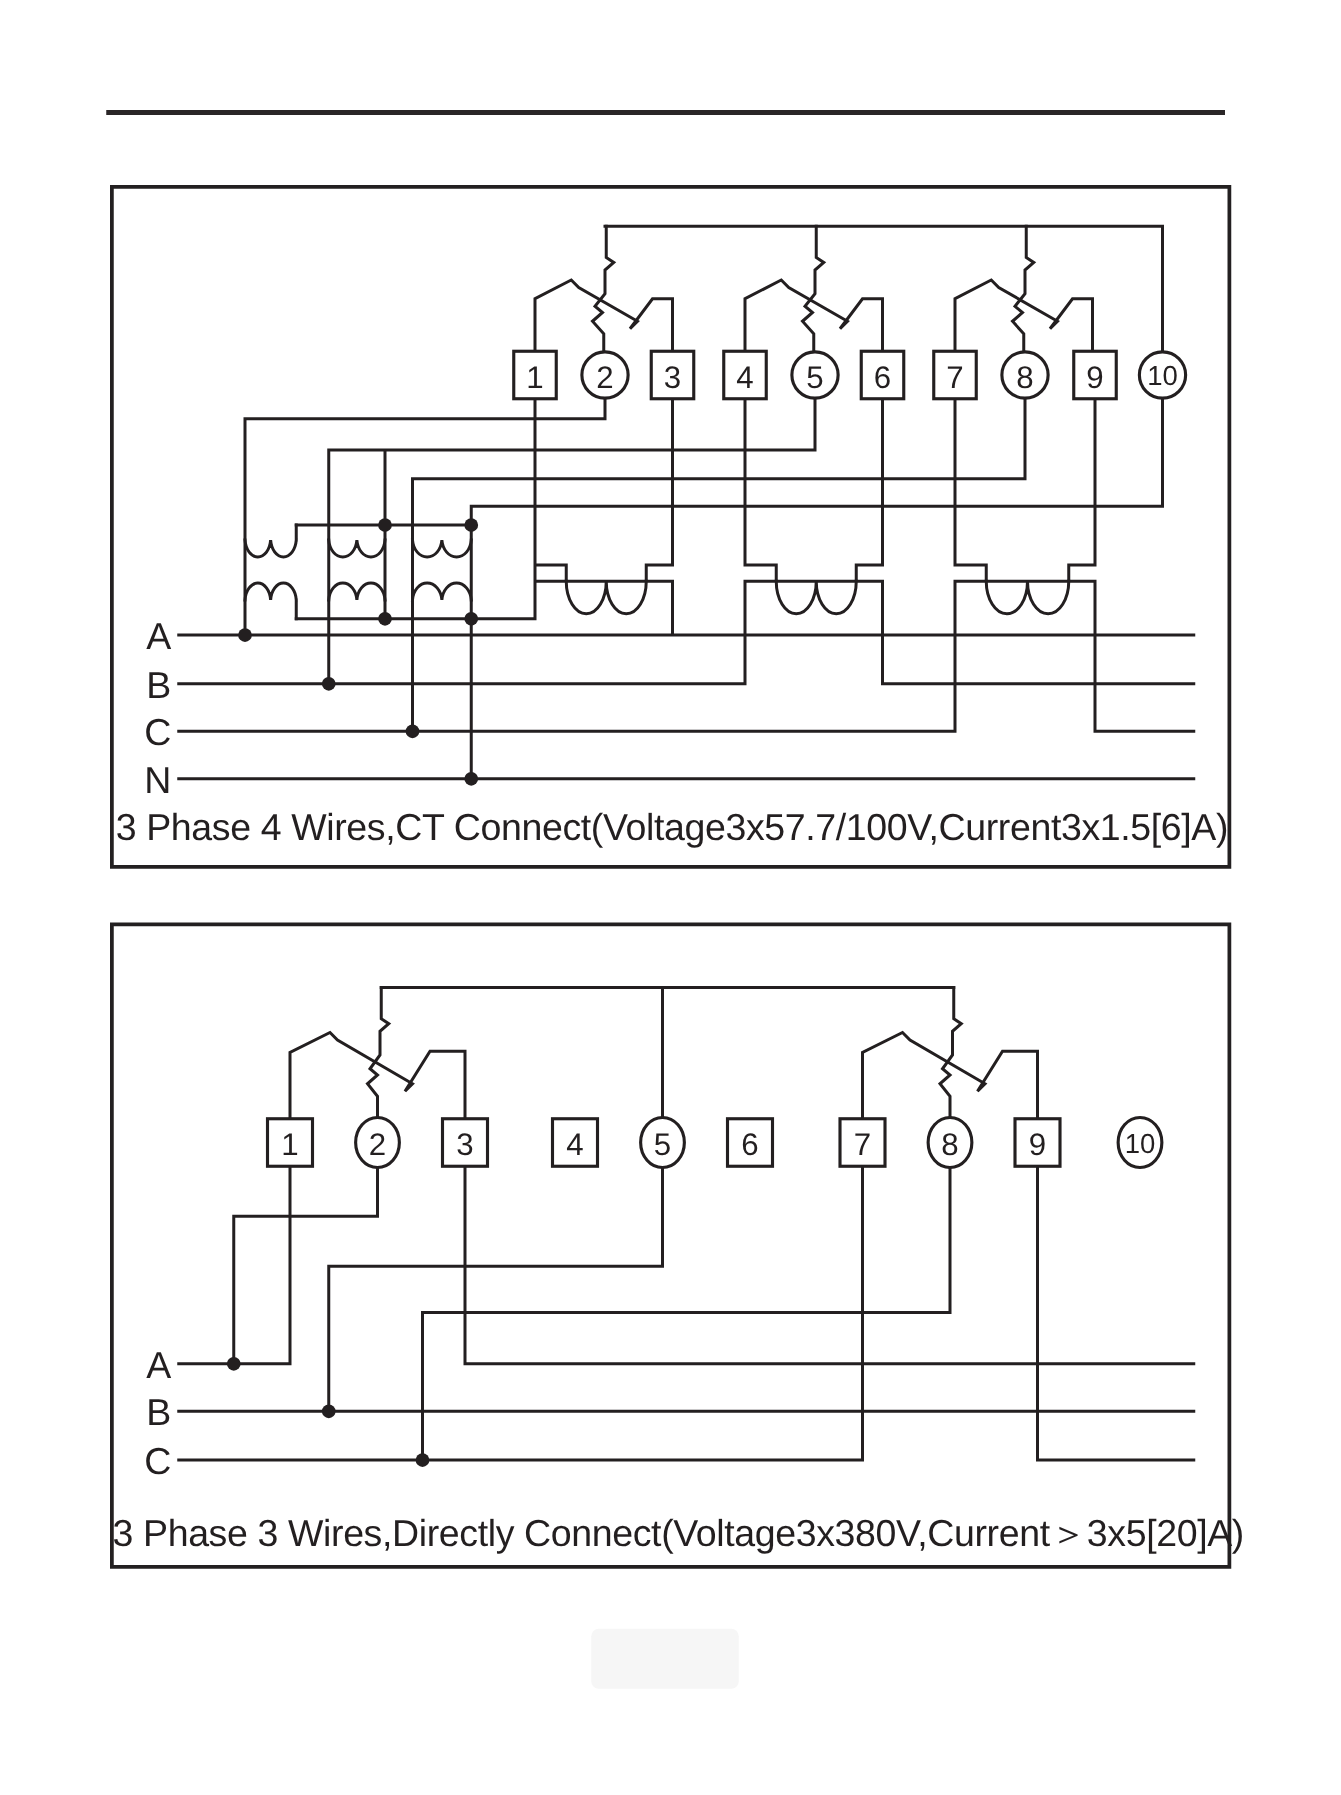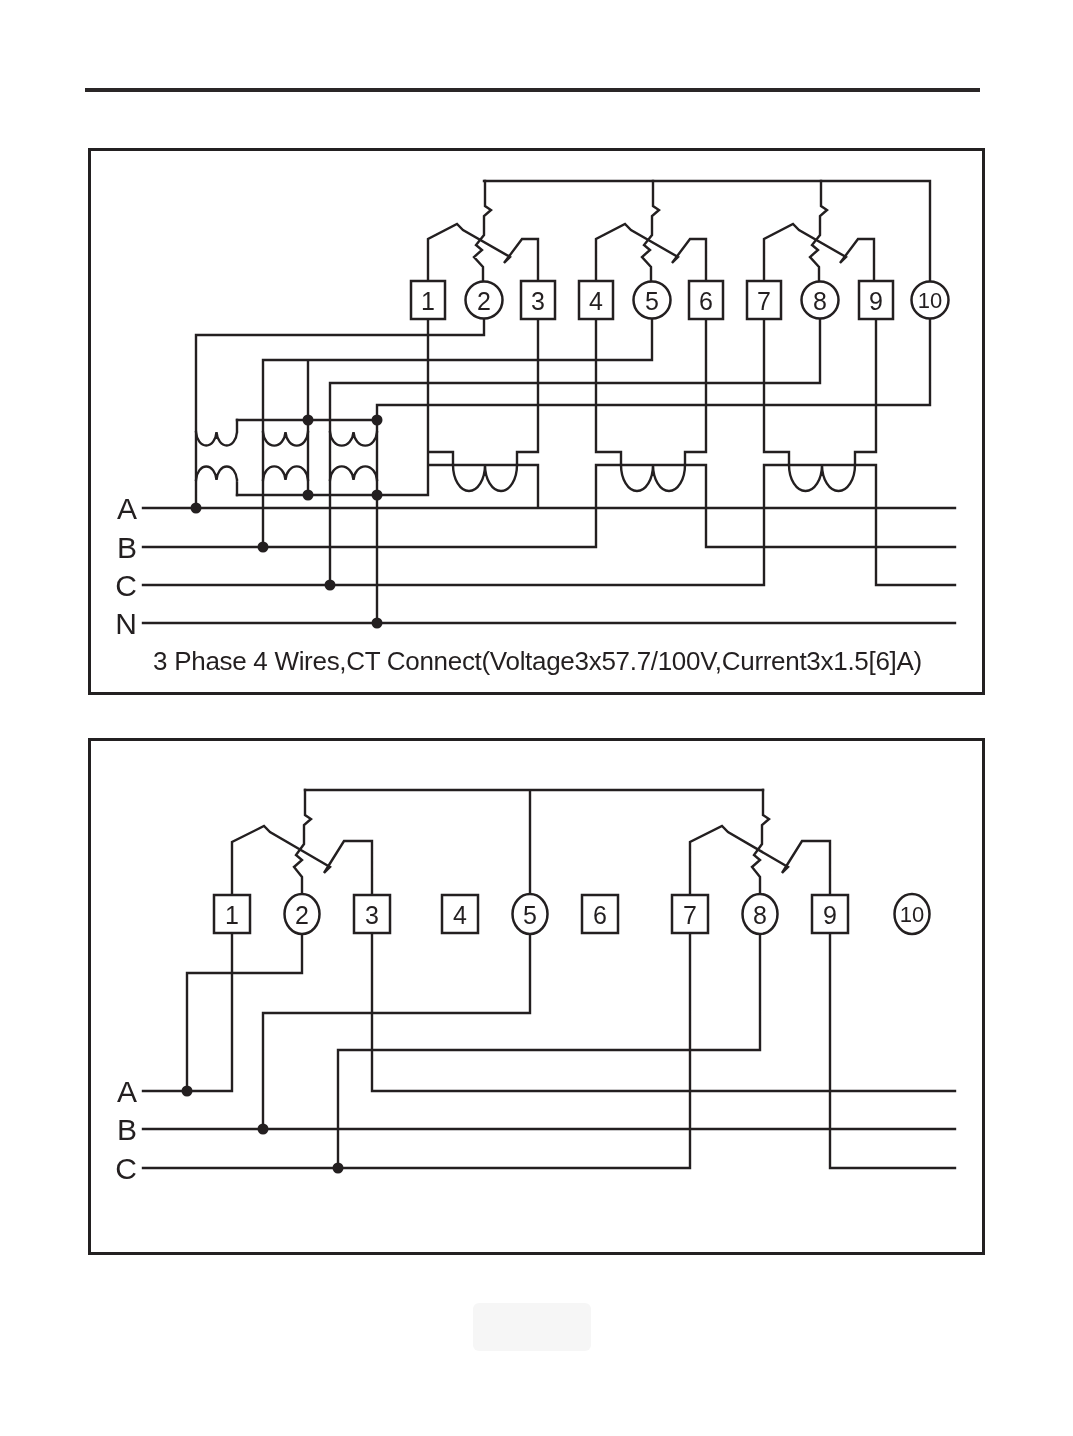--- a/index.html
+++ b/index.html
@@ -8,21 +8,21 @@
   .top-rule{position:absolute;left:85px;top:88px;width:895px;height:4px;background:#2a2627;}
   svg.art{position:absolute;left:0;top:0;width:1073px;height:1436px;}
   svg .w{fill:none;stroke:#231f20;stroke-width:2.4px;stroke-linecap:square;stroke-linejoin:miter;}
   svg .box{fill:none;stroke:#232021;stroke-width:3px;}
   svg .term{fill:#ffffff;stroke:#231f20;stroke-width:2.5px;}
   svg .dot{fill:#231f20;stroke:none;}
   svg text{font-family:"Liberation Sans",sans-serif;fill:#231f20;}
   svg text.tnum{font-size:25px;text-anchor:middle;}
   svg text.tnum10{font-size:22px;text-anchor:middle;}
   svg text.phase{font-size:30px;text-anchor:end;}
-  .caption{position:absolute;left:90px;width:895px;text-align:center;font-size:26px;
+  .caption{position:absolute;left:90px;width:895px;text-align:center;font-size:30px;
            letter-spacing:-0.3px;color:#231f20;white-space:nowrap;}
   #cap1{top:646px;}
   #cap2{top:1207px;}
   .watermark{position:absolute;left:473px;top:1303px;width:118px;height:48px;
              background:#f6f6f6;border-radius:6px;}
 </style>
 </head>
 <body>
 
 <div class="page">
@@ -171,15 +171,16 @@
 
       <g>
         <text class="phase" x="137" y="1102">A</text>
         <text class="phase" x="137" y="1140">B</text>
         <text class="phase" x="137" y="1179">C</text>
       </g>
     </g>
   </svg>
 
   <div class="caption" id="cap1">3 Phase 4 Wires,CT Connect(Voltage3x57.7/100V,Current3x1.5[6]A)</div>
+  <div class="caption" id="cap2">3 Phase 3 Wires,Directly Connect(Voltage3x380V,Current＞3x5[20]A)</div>
 
   <div class="watermark"></div>
 </div>
 
 </body></html>

